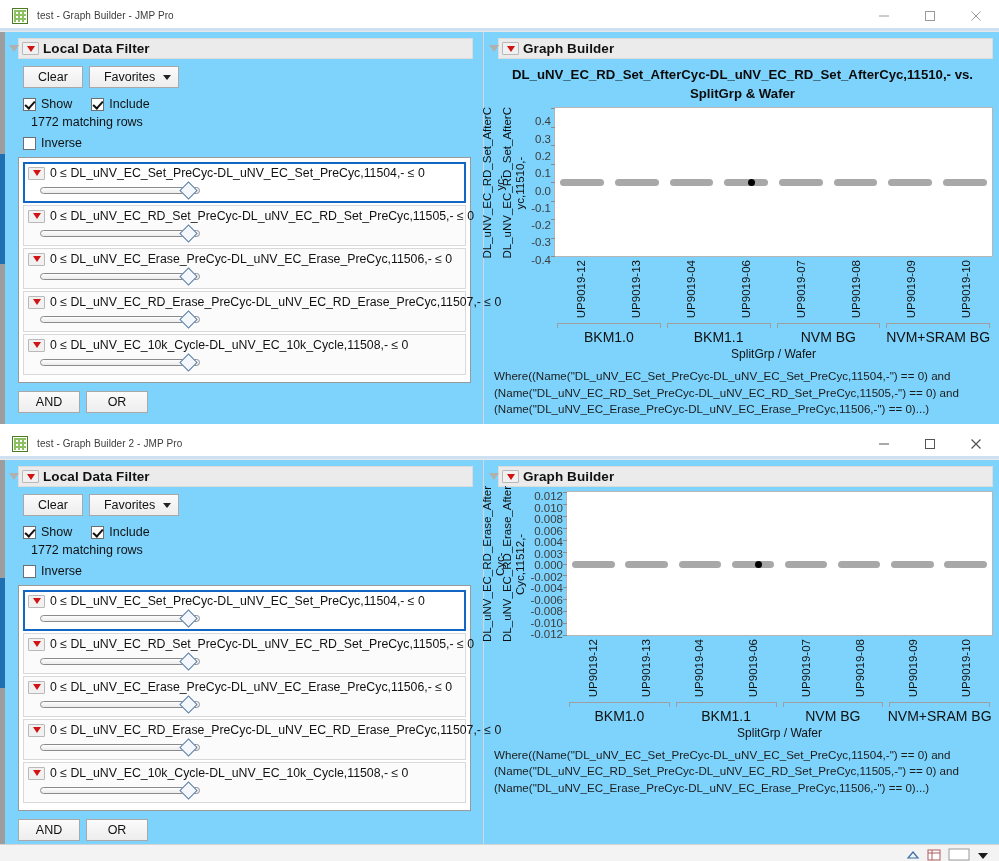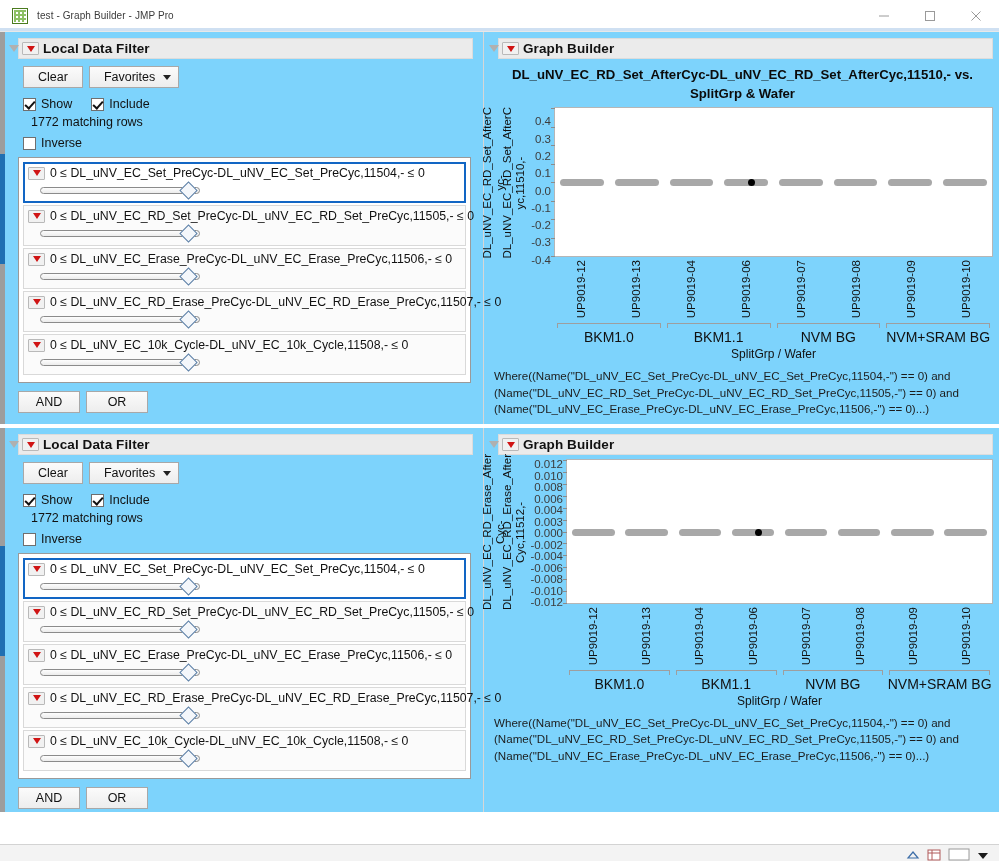--- a/index.html
+++ b/index.html
@@ -476,20 +476,43 @@
         <div>Where((Name("DL_uNV_EC_Set_PreCyc-DL_uNV_EC_Set_PreCyc,11504,-") == 0) and</div>
         <div>(Name("DL_uNV_EC_RD_Set_PreCyc-DL_uNV_EC_RD_Set_PreCyc,11505,-") == 0) and</div>
         <div>(Name("DL_uNV_EC_Erase_PreCyc-DL_uNV_EC_Erase_PreCyc,11506,-") == 0)...)</div>
       </div>
     </div>
   </div>
 </div>
 
 <div class="window win2">
 
+  <div class="titlebar">
+    <span class="app-icon"></span>
+    <span class="title-text">test - Graph Builder 2 - JMP Pro</span>
+    <div class="win-controls">
+      <div class="win-btn">
+        <svg width="12" height="12" viewBox="0 0 12 12">
+            <line x1="1" y1="6" x2="11" y2="6" stroke="#555" stroke-width="1"></line>
+          </svg>
+      </div>
+      <div class="win-btn">
+        <svg width="12" height="12" viewBox="0 0 12 12">
+            <rect x="1.5" y="1.5" width="9" height="9" fill="none" stroke="#555" stroke-width="1"></rect>
+          </svg>
+      </div>
+      <div class="win-btn">
+        <svg width="12" height="12" viewBox="0 0 12 12">
+            <line x1="1.5" y1="1.5" x2="10.5" y2="10.5" stroke="#555" stroke-width="1.2"></line>
+            <line x1="10.5" y1="1.5" x2="1.5" y2="10.5" stroke="#555" stroke-width="1.2"></line>
+          </svg>
+      </div>
+    </div>
+    <div class="titlebar-accent"></div>
+  </div>
 
   <div class="panes" style="height:384px;">
     <div class="leftrail">
       <div class="rail-grey" style="top:0; height:118px;"></div>
       <div class="rail-blue" style="top:118px; height:110px;"></div>
       <div class="rail-grey" style="top:228px; height:156px;"></div>
     </div>
 
     <div class="pane-left">
       <div class="outliner">

